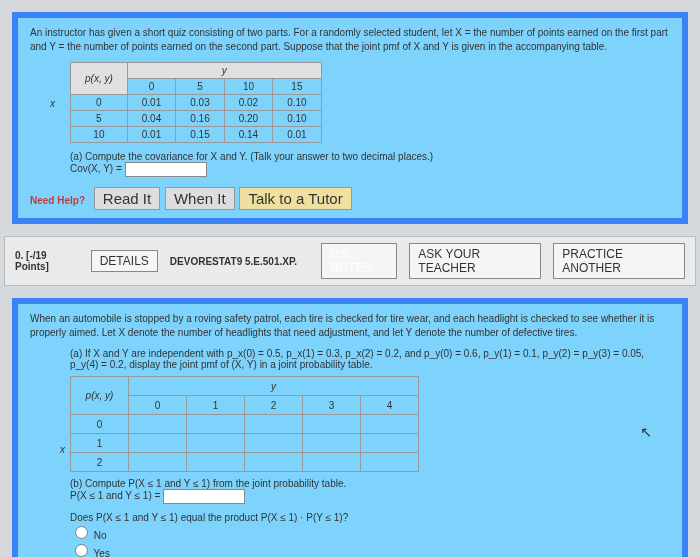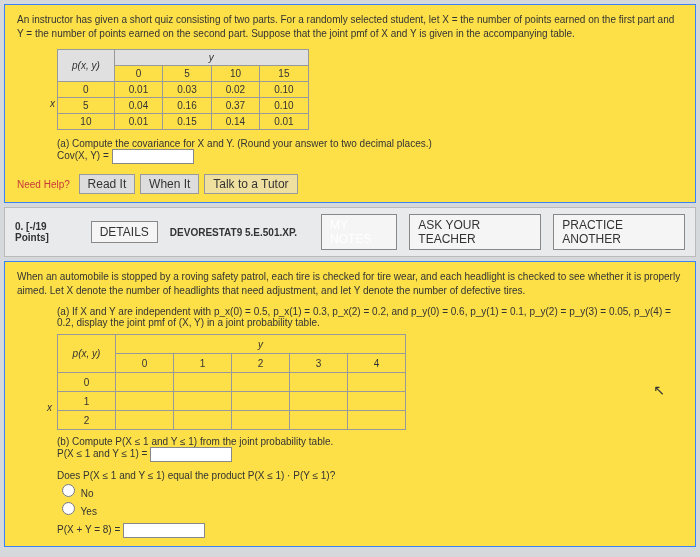--- a/index.html
+++ b/index.html
@@ -1,26 +1,26 @@
 <!DOCTYPE html>
 <html><head>
 <meta charset="utf-8">
 <style>
 body{margin:0;font-family:Arial,sans-serif;font-size:10px;color:#333;background:#d5d9dc}
-.section{background:#fde047;border:1px solid #3b82f6;margin:4px;padding:8px 12px}
+.section{background:#7dd3fc;border:6px solid #3b82f6;margin:12px;padding:8px 12px}
 .problem-text{margin-bottom:8px;line-height:1.4}
 table.pmf{border-collapse:collapse;margin:4px 0 8px 40px}
 table.pmf td,table.pmf th{border:1px solid #999;padding:2px 14px;text-align:center;font-weight:normal;font-size:10px}
 table.pmf .hdr{background:#e0e0e0}
 .part{margin:6px 0 4px 40px}
 .input-box{display:inline-block;border:1px solid #888;background:#fff;width:80px;height:13px;vertical-align:middle}
 .input-sm{width:60px}
 .need-help{margin-top:10px}
-.nh-label{color:#c73a3a;font-weight:normal;margin-right:6px}
-.nh-btn{display:inline-block;background:#ddd;border:1px solid #999;padding:2px 8px;font-size:12px;margin-right:2px;cursor:pointer}
+.nh-label{color:#c73a3a;font-weight:bold;margin-right:6px}
+.nh-btn{display:inline-block;background:#ddd;border:1px solid #999;padding:2px 8px;font-size:15px;margin-right:2px;cursor:pointer}
 .q-header{margin:4px 4px 0 4px;padding:6px 10px;background:#e8eaec;border:1px solid #bbb;display:flex;align-items:center;gap:12px}
 .q-header .pts{font-weight:bold}
 .q-header .btn{border:1px solid #888;background:#f5f5f5;padding:3px 8px;font-size:12px;cursor:pointer}
 .q-header .ref{flex:0 0 auto;font-weight:bold}
 .q-header .spacer{flex:1}
 .mynotes{background:#4a7a9e;color:#fff;border:1px solid #2e5e82}
 .sub{margin-left:40px;margin-top:6px}
 table.grid{border-collapse:collapse;margin:4px 0}
 table.grid td,table.grid th{border:1px solid #999;width:55px;height:16px;text-align:center;font-weight:normal;font-size:10px}
 .cursor{position:absolute;font-size:14px}
@@ -47,36 +47,36 @@
           <td>0</td>
           <td>0.01</td>
           <td>0.03</td>
           <td>0.02</td>
           <td>0.10</td>
         </tr>
   <tr>
           <td>5</td>
           <td>0.04</td>
           <td>0.16</td>
-          <td>0.37</td>
+          <td>0.20</td>
           <td>0.10</td>
         </tr>
   <tr>
           <td>10</td>
           <td>0.01</td>
           <td>0.15</td>
           <td>0.14</td>
           <td>0.01</td>
         </tr>
  </tbody>
     </table>
  <div style="position:absolute;left:50px;top:98px" class="eq">x</div>
 
  <div class="part">
-  <div>(a) Compute the covariance for X and Y. (Round your answer to two decimal places.)</div>
+  <div>(a) Compute the covariance for X and Y. (Talk your answer to two decimal places.)</div>
   <span>Cov(X, Y) =</span>
   <span class="input-box"></span>
  </div>
 
  <div class="need-help">
   <span class="nh-label">Need Help?</span>
   <span class="nh-btn">Read It</span>
   <span class="nh-btn">When It</span>
   <span class="nh-btn" style="background:#f0e0a0">Talk to a Tutor</span>
  </div>

